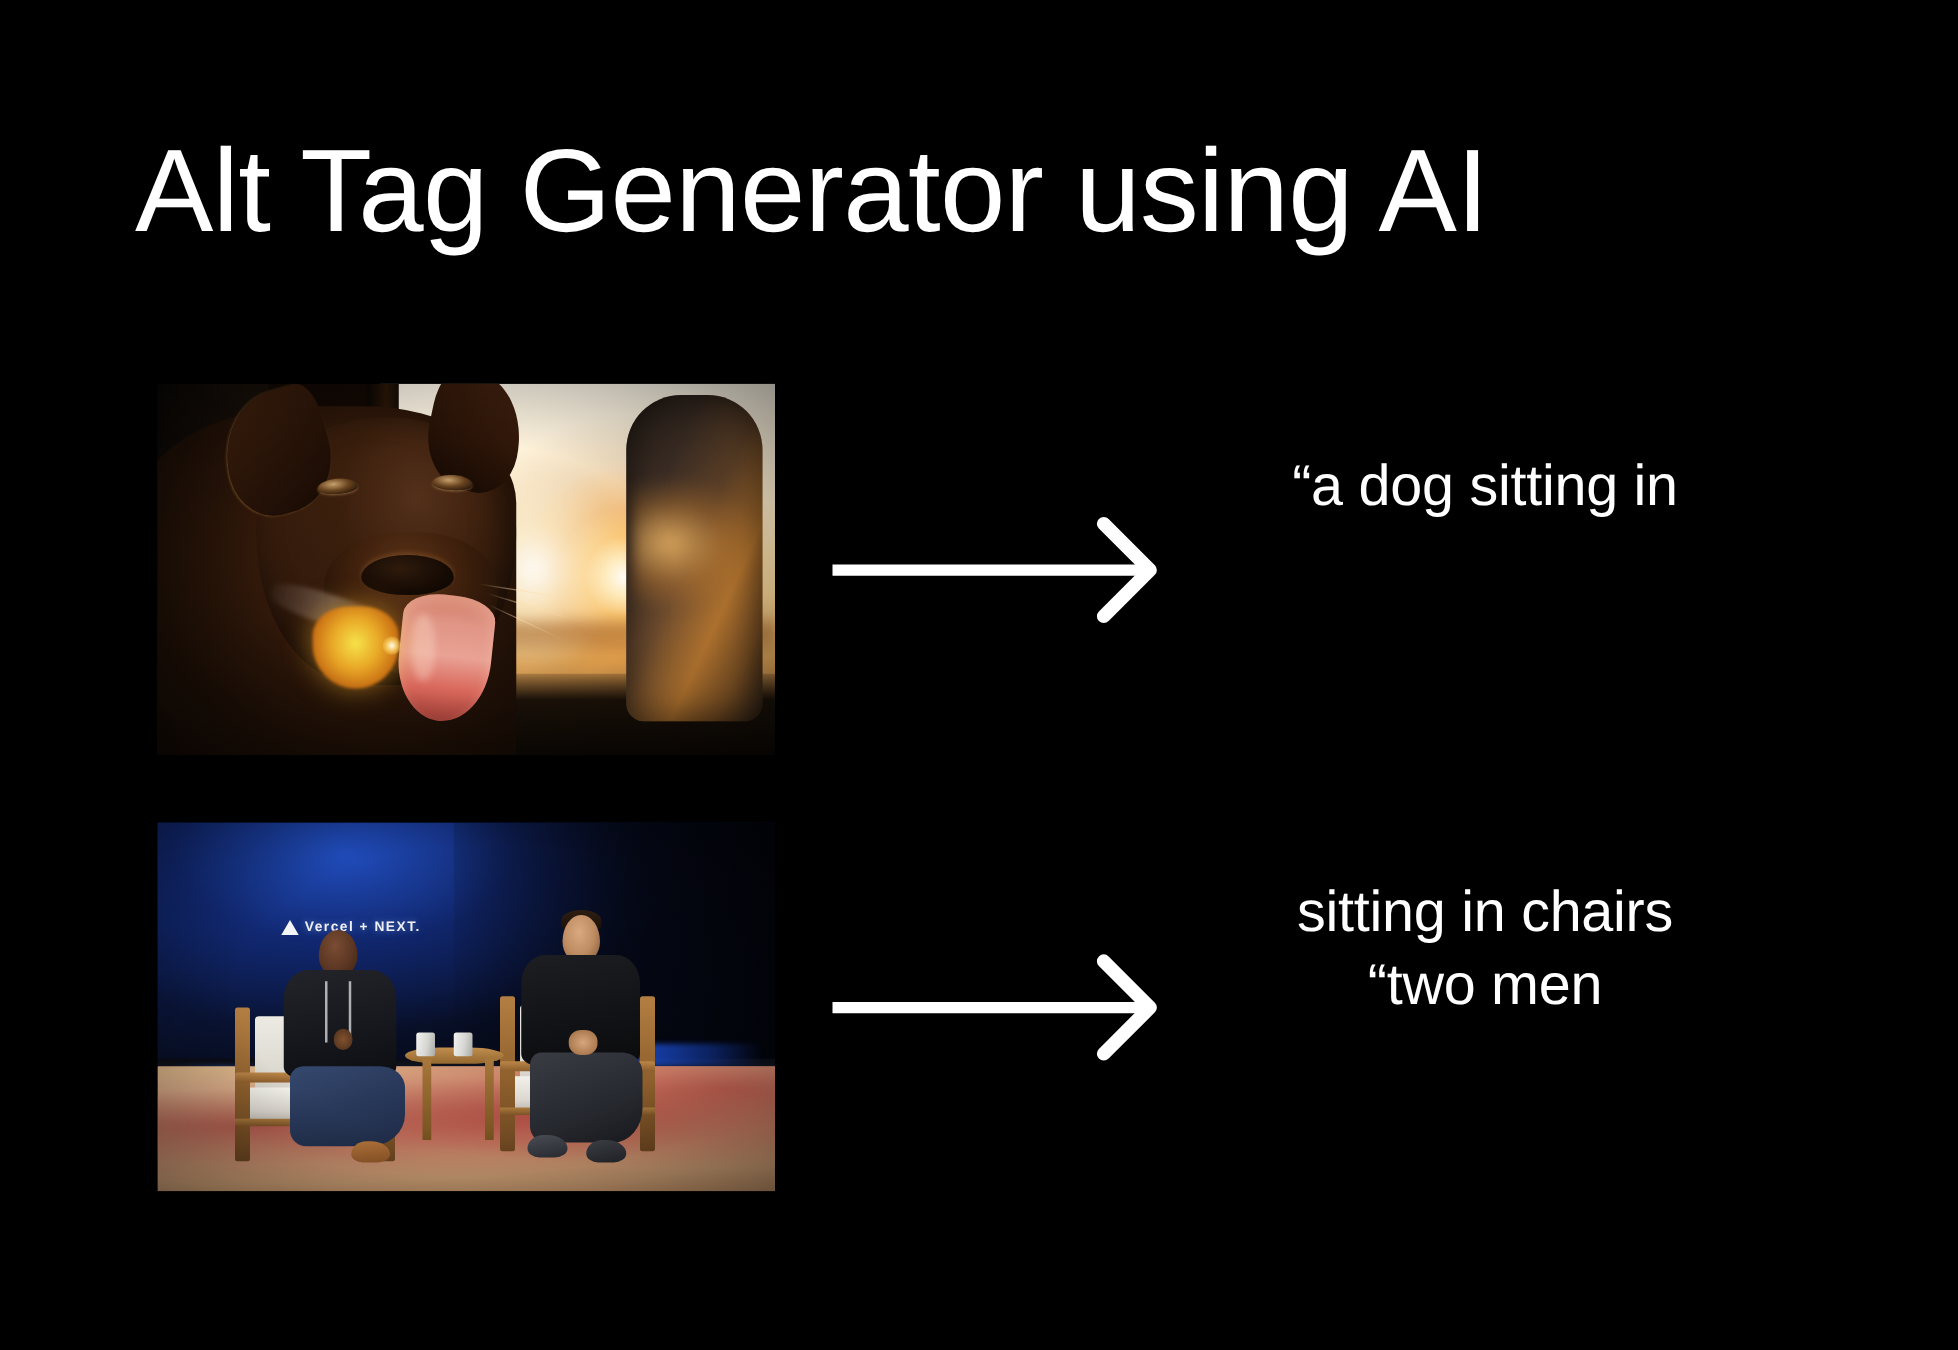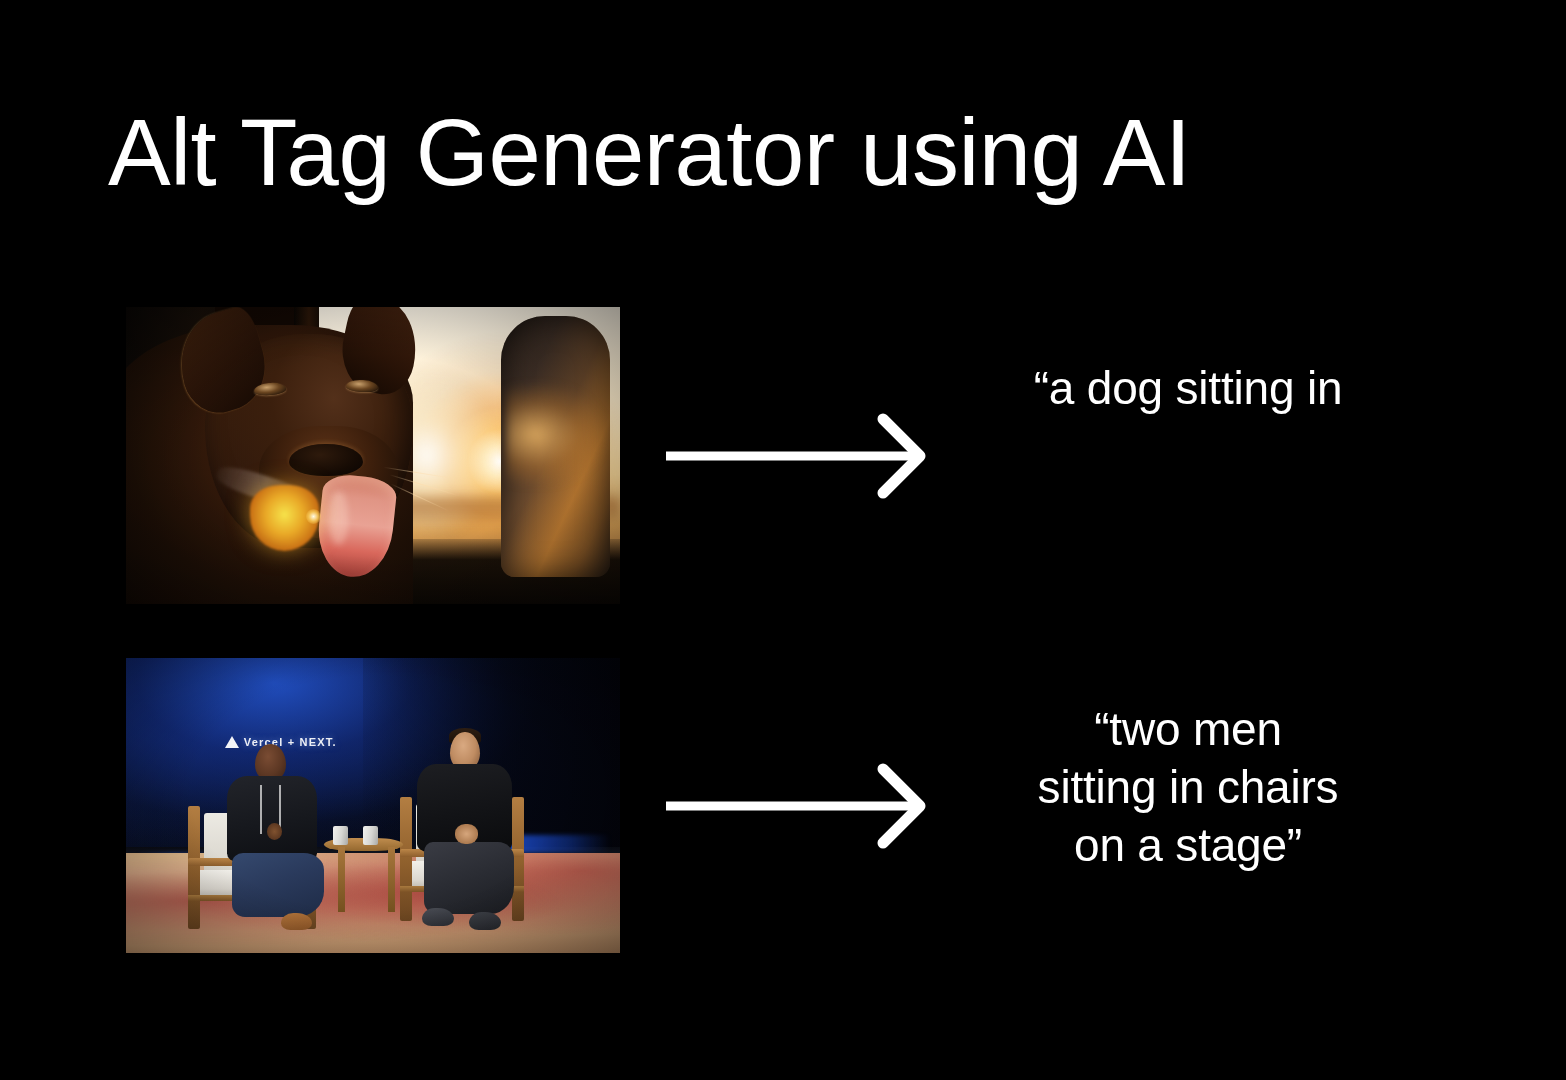--- a/index.html
+++ b/index.html
@@ -506,17 +506,16 @@
   </div>
 
   <div class="arrow-wrap">
     <svg viewBox="0 0 268 90" xmlns="http://www.w3.org/2000/svg" aria-hidden="true">
       <line x1="5" y1="45" x2="255" y2="45" stroke="#ffffff" stroke-width="9" stroke-linecap="butt"></line>
       <polyline points="222,8 259,45 222,82" fill="none" stroke="#ffffff" stroke-width="11" stroke-linecap="round" stroke-linejoin="round"></polyline>
     </svg>
   </div>
 
   <div class="caption">
+    <div>sitting in chairs</div>
     <div>“two men</div>
-    <div>sitting in chairs</div>
-    <div>on a stage”</div>
   </div>
 </div>
 
 </body></html>

